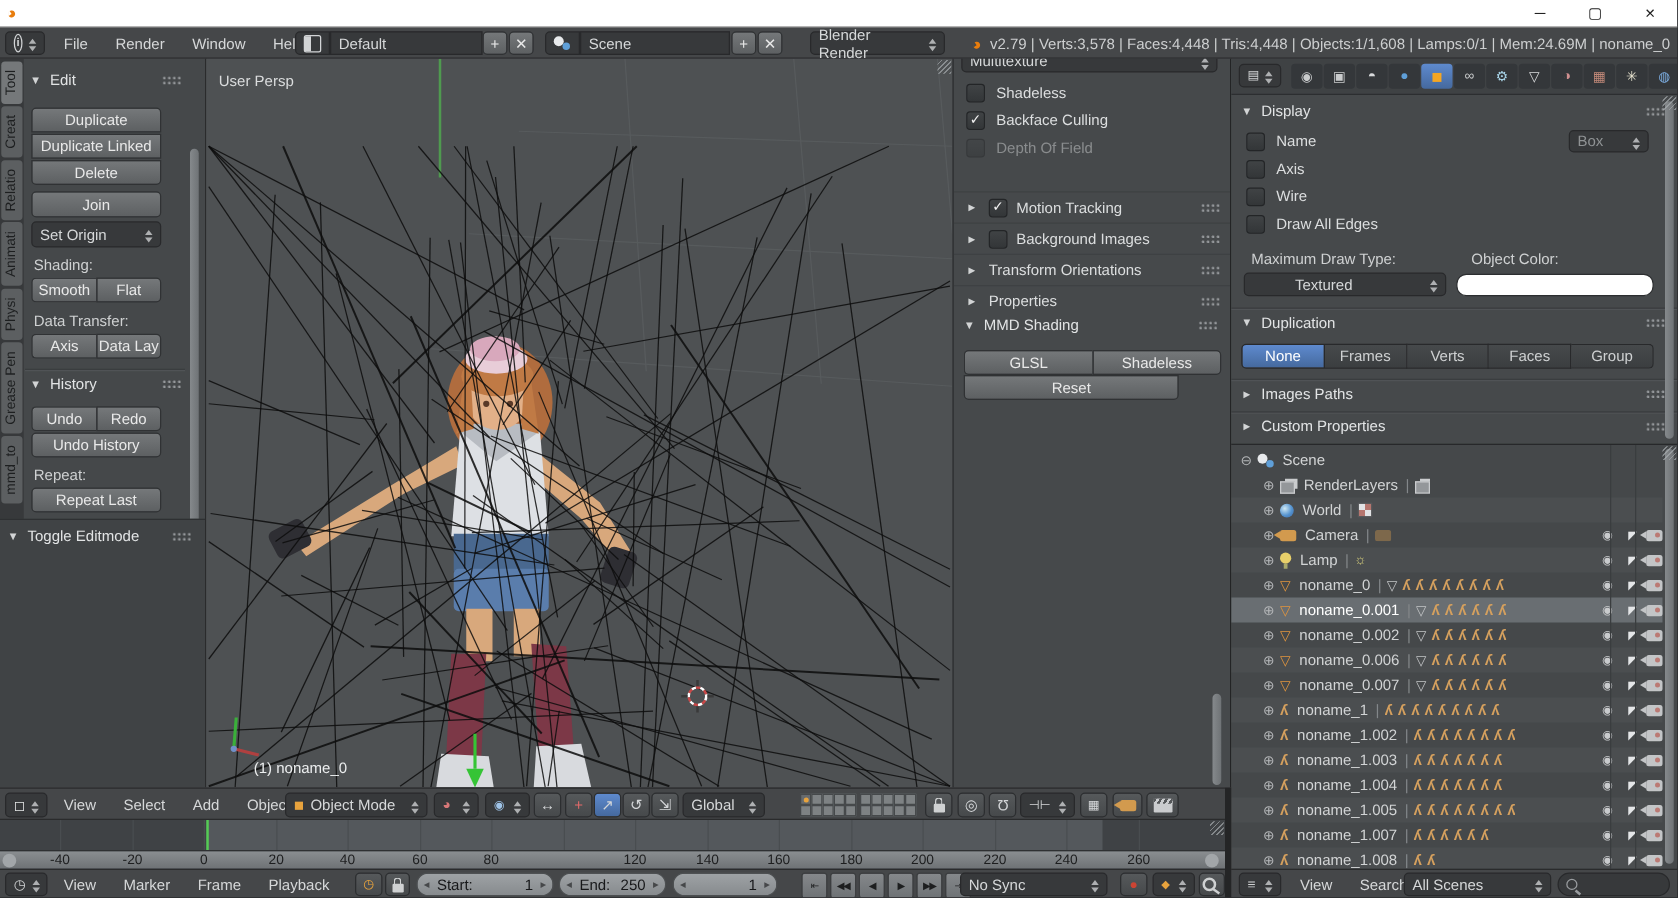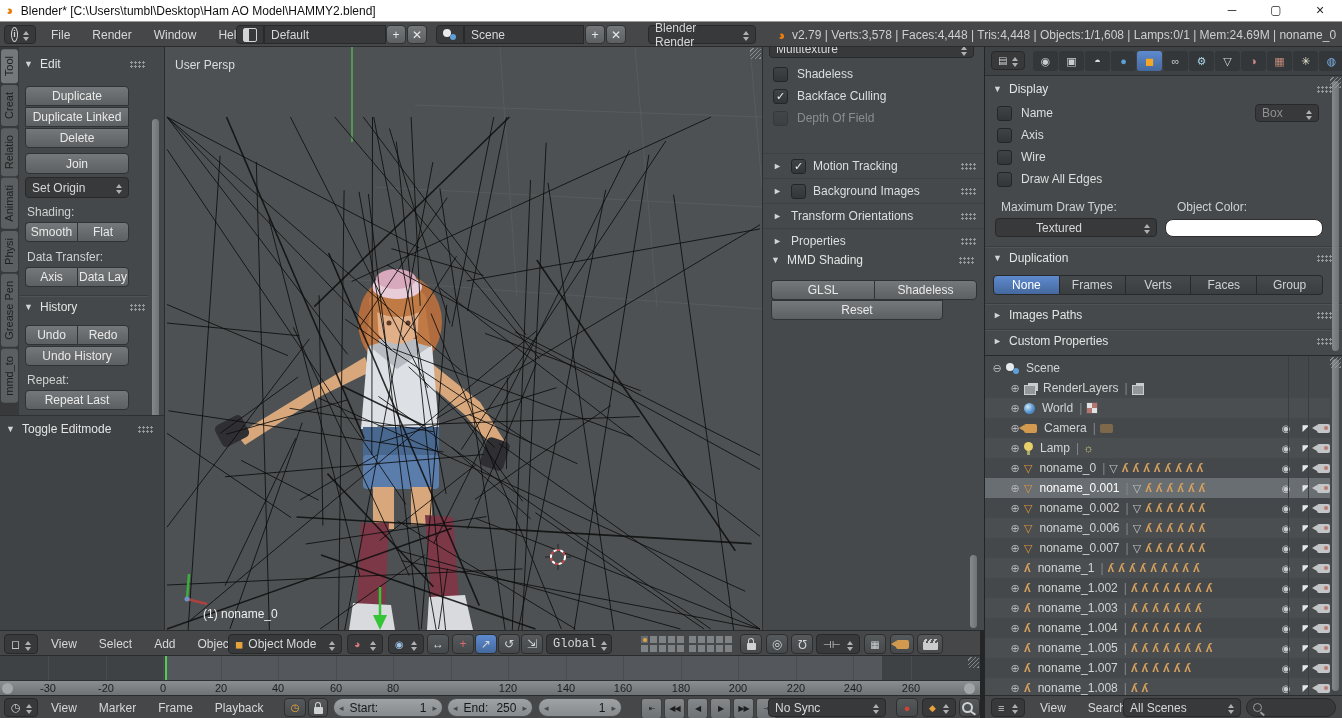--- a/index.html
+++ b/index.html
@@ -105,21 +105,20 @@
         align-items:center;justify-content:center;color:#d4d6d8;box-sizing:border-box;}
   .hbtn.activeblue{background:linear-gradient(#5e8ace,#45699e);}
 </style>
 </head>
 <body>
 
 <div id="app">
 
   <div class="titlebar">
     <span class="ico-blender">◕</span>
-    <span class="ttl">Blender* [C:\Users\tumbl\Desktop\Ham AO Model\HAMMY2.blend]</span>
     <span class="wbtn" style="right:88px;">─</span>
     <span class="wbtn" style="right:44px;">▢</span>
     <span class="wbtn" style="right:0;font-size:14px;">×</span>
   </div>
 
   <div class="abs hdr" style="left:0;top:22px;width:1342px;height:25px;border-bottom:1px solid #2a2b2c;">
     <div class="abs dd" style="left:4px;top:3px;width:32px;height:19px;">
       <span class="ico-info">i</span>
         <span class="updn">
           <i></i>
@@ -941,21 +940,21 @@
         <div class="hbtn activeblue" style="width: 22px; height: 20px;">
           <span>↗</span>
         </div>
         <div class="hbtn" style="width: 22px; height: 20px;">
           <span>↺</span>
         </div>
         <div class="hbtn" style="width: 22px; height: 20px;">
           <span>⇲</span>
         </div>
       </div>
-    <div class="abs dd" style="left:546px;top:3px;width:66px;height:20px;font-family:Liberation Mono, monospace;">
+    <div class="abs dd" style="left:546px;top:3px;width:66px;height:20px;">
       <span>Global</span>
       <span class="updn">
           <i></i>
           <i></i>
         </span>
     </div>
     <div class="laygrid abs" style="left:640px;top:4px;" id="laygrid1">
         <div class="laycell on"></div>
         <div class="laycell"></div>
         <div class="laycell"></div>
@@ -1024,21 +1023,21 @@
         <div style="position: absolute; left: 681px; top: 0px; width: 1px; height: 24px; background: rgb(73, 77, 80);"></div>
         <div style="position: absolute; left: 738px; top: 0px; width: 1px; height: 24px; background: rgb(73, 77, 80);"></div>
         <div style="position: absolute; left: 796px; top: 0px; width: 1px; height: 24px; background: rgb(73, 77, 80);"></div>
         <div style="position: absolute; left: 853px; top: 0px; width: 1px; height: 24px; background: rgb(73, 77, 80);"></div>
         <div style="position: absolute; left: 911px; top: 0px; width: 1px; height: 24px; background: rgb(73, 77, 80);"></div>
         <div style="position: absolute; left: 165px; top: 0px; width: 2px; height: 24px; background: rgb(85, 204, 85);"></div>
       </div>
     <div class="abs" style="left:0;top:24px;width:980px;height:15px;background:linear-gradient(#8a8e91,#6e7275);border-top:1px solid #2e3032;box-sizing:border-box;" id="tl-ruler">
       <span class="abs" style="left:2px;top:2px;width:11px;height:11px;border-radius:50%;background:#a2a6a9;"></span>
       <span class="abs" style="left:964px;top:2px;width:11px;height:11px;border-radius:50%;background:#a2a6a9;"></span>
-    <span style="position: absolute; top: 1px; left: 48px; transform: translateX(-50%); color: rgb(29, 30, 31); font-size: 11px;">-30</span>
+    <span style="position: absolute; top: 1px; left: 48px; transform: translateX(-50%); color: rgb(29, 30, 31); font-size: 11px;">-40</span>
         <span style="position: absolute; top: 1px; left: 106px; transform: translateX(-50%); color: rgb(29, 30, 31); font-size: 11px;">-20</span>
         <span style="position: absolute; top: 1px; left: 163px; transform: translateX(-50%); color: rgb(29, 30, 31); font-size: 11px;">0</span>
         <span style="position: absolute; top: 1px; left: 221px; transform: translateX(-50%); color: rgb(29, 30, 31); font-size: 11px;">20</span>
         <span style="position: absolute; top: 1px; left: 278px; transform: translateX(-50%); color: rgb(29, 30, 31); font-size: 11px;">40</span>
         <span style="position: absolute; top: 1px; left: 336px; transform: translateX(-50%); color: rgb(29, 30, 31); font-size: 11px;">60</span>
         <span style="position: absolute; top: 1px; left: 393px; transform: translateX(-50%); color: rgb(29, 30, 31); font-size: 11px;">80</span>
         <span style="position: absolute; top: 13px; left: 451px; transform: translateX(-50%); color: rgb(29, 30, 31); font-size: 10px; text-align: center;">100</span>
         <span style="position: absolute; top: 1px; left: 508px; transform: translateX(-50%); color: rgb(29, 30, 31); font-size: 11px;">120</span>
         <span style="position: absolute; top: 1px; left: 566px; transform: translateX(-50%); color: rgb(29, 30, 31); font-size: 11px;">140</span>
         <span style="position: absolute; top: 1px; left: 623px; transform: translateX(-50%); color: rgb(29, 30, 31); font-size: 11px;">160</span>

